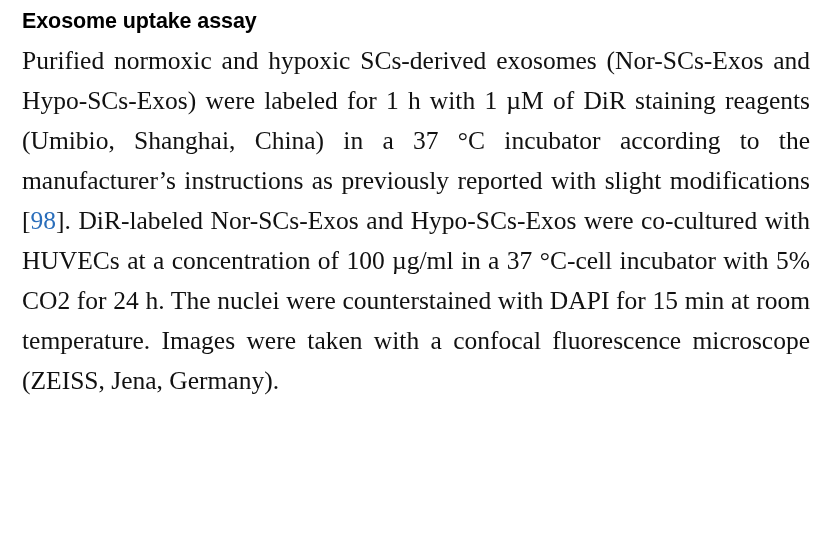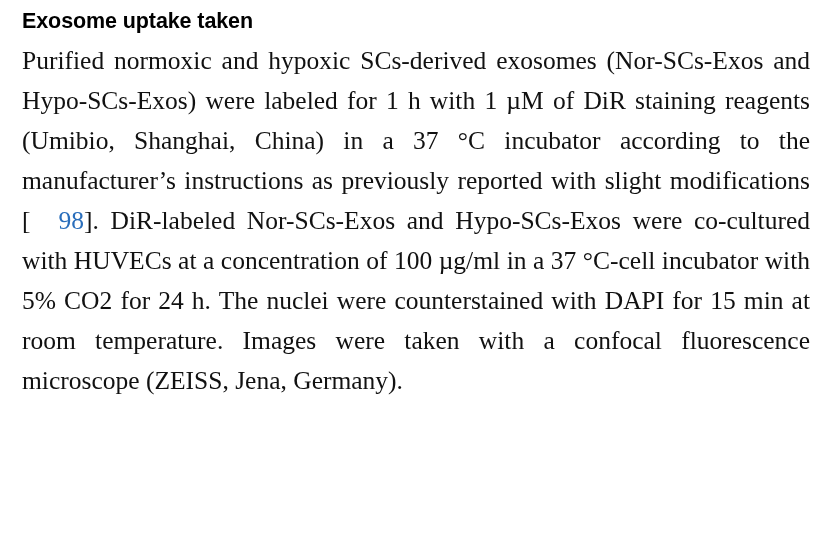--- a/index.html
+++ b/index.html
@@ -35,22 +35,21 @@
     line-height: 40px;
     text-align: justify;
     text-justify: inter-word;
     hyphens: manual;
     margin: 0;
     color: #111111;
   }
   .citation-link {
     color: #2a6ebb;
     text-decoration: none;
-    margin-left: 28px;
   }
 </style>
 </head>
 <body>
 
 <div class="page">
-  <h2 class="section-heading">Exosome uptake taken</h2>
+  <h2 class="section-heading">Exosome uptake assay</h2>
   <p class="body-text"><span>Purified normoxic and hypoxic SCs-derived exosomes (Nor-SCs-Exos and Hypo-SCs-Exos) were labeled for 1 h with 1 µM of DiR staining reagents (Umibio, Shanghai, China) in a 37 °C incubator according to the manufacturer’s instructions as previously reported with slight modifications [</span><a href="#" class="citation-link">98</a><span>]. DiR-labeled Nor-SCs-Exos and Hypo-SCs-Exos were co-cultured with HUVECs at a concentration of 100 µg/ml in a 37 °C-cell incubator with 5% CO2 for 24 h. The nuclei were counterstained with DAPI for 15 min at room temperature. Images were taken with a confocal fluorescence microscope (ZEISS, Jena, Germany).</span></p>
 </div>
 
 </body></html>

